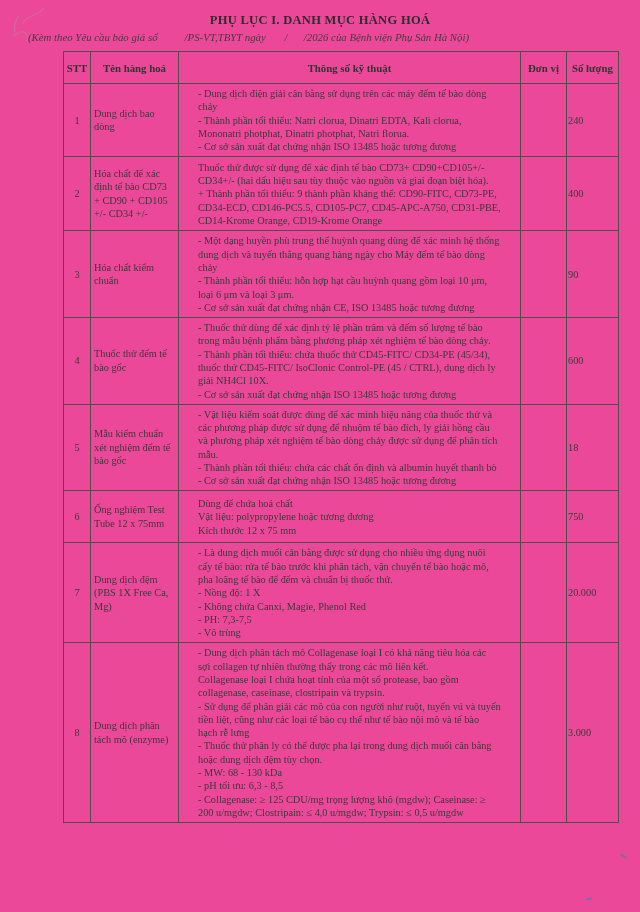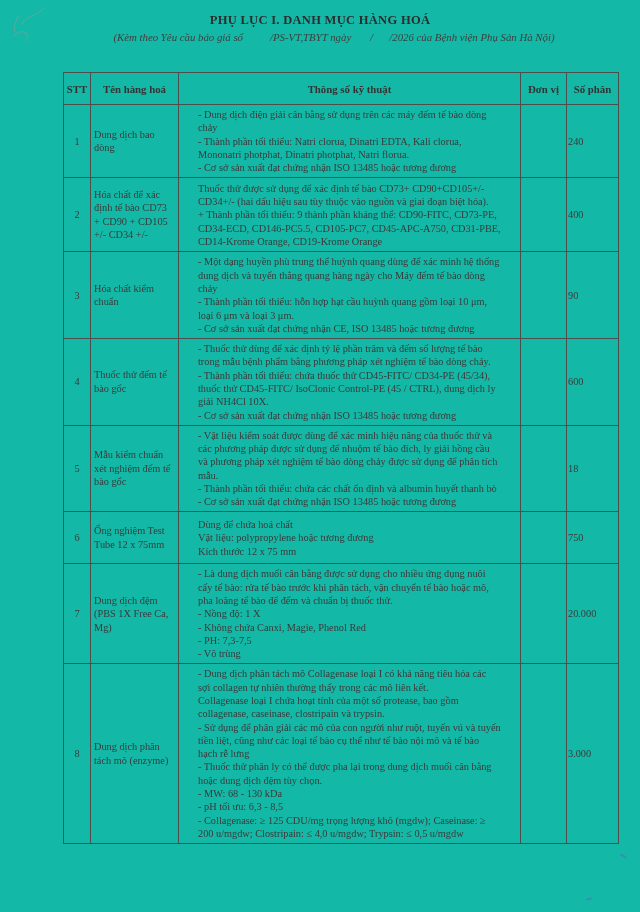--- a/index.html
+++ b/index.html
@@ -1,31 +1,31 @@
 <!DOCTYPE html>
 <html><head>
 <meta charset="utf-8">
 <style>
   html,body{margin:0;padding:0;background:#ffffff;}
   .page{
     position:relative;width:640px;height:912px;overflow:hidden;
-    background:#14b8a6;
+    background:#ec4899;
     font-family:"Liberation Serif","DejaVu Serif",serif;
     color:#3a3a3a;
   }
   .title{
     padding-top:13px;text-align:center;font-weight:700;
     font-size:12.5px;letter-spacing:.3px;color:#2d2d2d;
   }
   .subtitle{
-    margin-top:3px;text-align:center;font-style:italic;
+    margin-top:3px;text-align:left;font-style:italic;
     font-size:10.8px;color:#3e3e3e;white-space:pre;padding-left:28px;
   }
   table.goods{
-    position:absolute;left:63px;top:72px;width:555px;
+    position:absolute;left:63px;top:51px;width:555px;
     border-collapse:collapse;table-layout:fixed;color:#3a3a3a;
   }
   table.goods th,table.goods td{border:1px solid #4e4e4e;vertical-align:middle;overflow:hidden;}
   table.goods thead tr{height:32px;}
   table.goods th{font-size:10.8px;font-weight:700;padding:4px 1px;color:#333;text-align:center;}
   table.goods td{font-size:10.3px;}
   .cell-stt{text-align:center;}
   .cell-name{text-align:left;padding:2px 3px;line-height:1.32;}
   .cell-spec{padding:3px 19px;line-height:1.29;white-space:pre-line;text-align:left;}
   .cell-unit{text-align:center;padding-left:48px;}
@@ -54,21 +54,21 @@
         <col style="width:342px">
       <col style="width:46px">
         <col style="width:52px">
     </colgroup>
     <thead>
       <tr>
         <th>STT</th>
         <th>Tên hàng hoá</th>
         <th>Thông số kỹ thuật</th>
         <th>Đơn vị</th>
-        <th>Số phân</th>
+        <th>Số lượng</th>
       </tr>
     </thead>
     <tbody>
         <tr style="height: 66px;">
           <td class="cell-stt">1</td>
           <td class="cell-name">Dung dịch bao dòng</td>
           <td class="cell-spec">- Dung dịch điện giải cân bằng sử dụng trên các máy đếm tế bào dòng chảy
 - Thành phần tối thiểu: Natri clorua, Dinatri EDTA, Kali clorua, Mononatri photphat, Dinatri photphat, Natri florua.
 - Cơ sở sản xuất đạt chứng nhận ISO 13485 hoặc tương đương</td>
           <td class="cell-unit">Lít</td>

